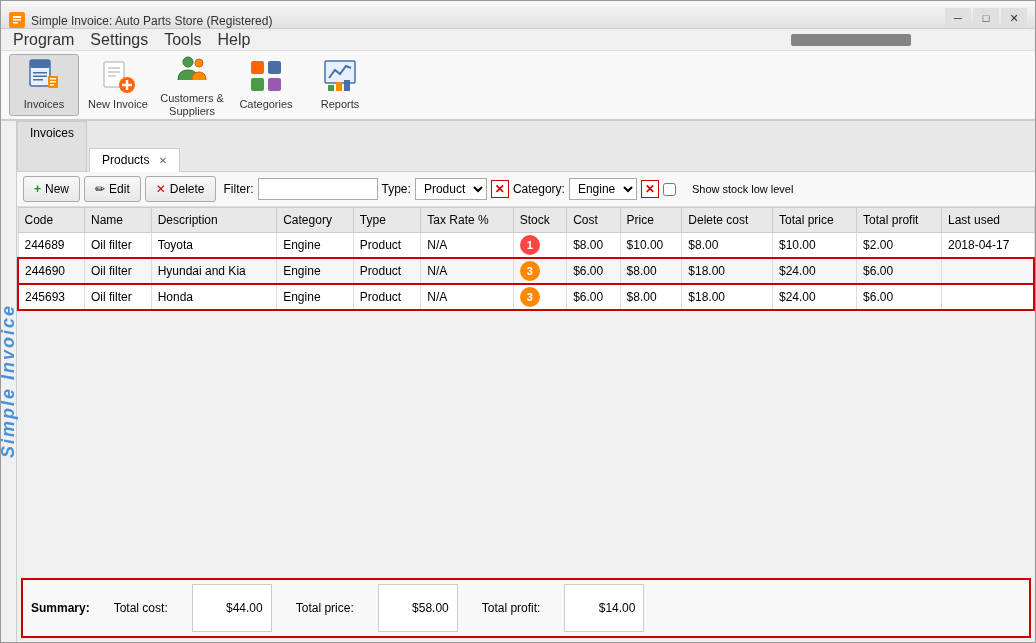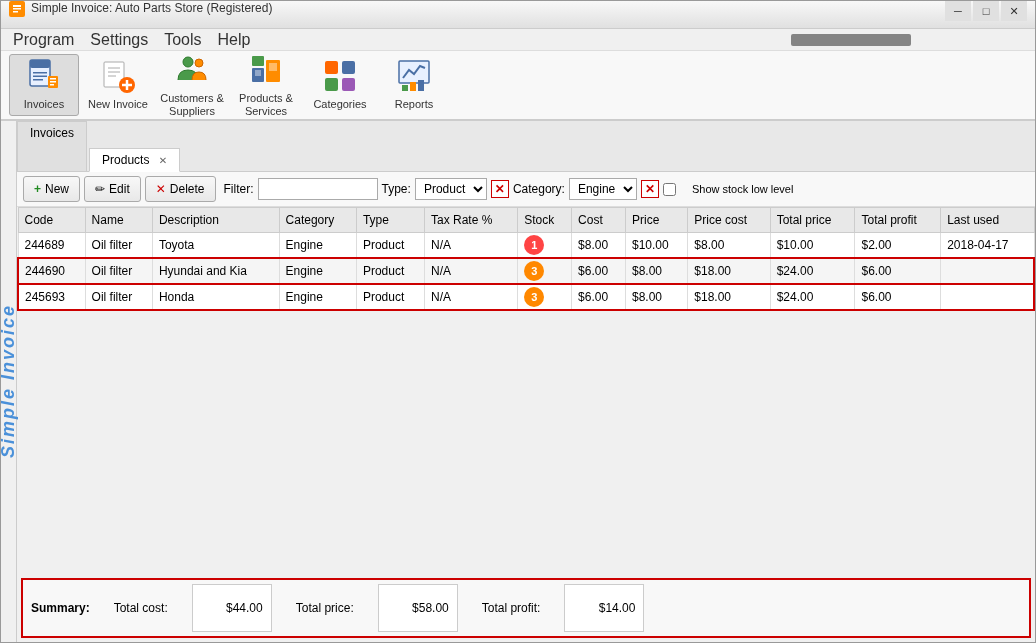--- a/index.html
+++ b/index.html
@@ -16,21 +16,21 @@
       height: 643px;
       background: #f0f0f0;
       border: 1px solid #999;
       display: flex;
       flex-direction: column;
     }
     .title-bar {
       background: linear-gradient(180deg, #f8f8f8, #e0e0e0);
       height: 28px;
       display: flex;
-      align-items: flex-start;
+      align-items: flex-end;
       padding: 0 8px;
       border-bottom: 1px solid #ccc;
       flex-shrink: 0;
     }
     .title-bar-icon {
       width: 16px;
       height: 16px;
       margin-right: 6px;
       background: #ff8c00;
       border-radius: 2px;
@@ -366,32 +366,20 @@
         <svg width="36" height="36" viewBox="0 0 36 36">
           <circle cx="14" cy="10" r="5" fill="#4a9a4a" stroke="#2d7a2d" stroke-width="1"></circle>
           <path d="M4 28 Q4 18 14 18 Q24 18 24 28" fill="#4a9a4a" stroke="#2d7a2d" stroke-width="1"></path>
           <circle cx="25" cy="11" r="4" fill="#ff8c00" stroke="#cc6600" stroke-width="1"></circle>
           <path d="M18 28 Q18 20 25 20 Q32 20 32 28" fill="#ff8c00" stroke="#cc6600" stroke-width="1"></path>
         </svg>
       </div>
       <span class="toolbar-label">Customers &amp; Suppliers</span>
     </button>
 
-    <button class="toolbar-btn">
-      <div class="toolbar-icon">
-        <svg width="36" height="36" viewBox="0 0 36 36">
-          <rect x="4" y="16" width="12" height="14" fill="#4a6fa5" rx="1"></rect>
-          <rect x="18" y="8" width="14" height="22" fill="#ff8c00" rx="1"></rect>
-          <rect x="4" y="4" width="12" height="10" fill="#4a9a4a" rx="1"></rect>
-          <rect x="7" y="18" width="6" height="6" fill="white" opacity="0.4"></rect>
-          <rect x="21" y="11" width="8" height="8" fill="white" opacity="0.4"></rect>
-        </svg>
-      </div>
-      <span class="toolbar-label">Products &amp; Services</span>
-    </button>
 
     <button class="toolbar-btn">
       <div class="toolbar-icon">
         <svg width="36" height="36" viewBox="0 0 36 36">
           <rect x="3" y="3" width="13" height="13" fill="#ff6600" rx="2"></rect>
           <rect x="20" y="3" width="13" height="13" fill="#4a6fa5" rx="2"></rect>
           <rect x="3" y="20" width="13" height="13" fill="#4a9a4a" rx="2"></rect>
           <rect x="20" y="20" width="13" height="13" fill="#9b59b6" rx="2"></rect>
         </svg>
       </div>
@@ -474,21 +462,21 @@
             <tr>
               <th>Code</th>
               <th>Name</th>
               <th>Description</th>
               <th>Category</th>
               <th>Type</th>
               <th>Tax Rate %</th>
               <th>Stock</th>
               <th>Cost</th>
               <th>Price</th>
-              <th>Price cost</th>
+              <th>Delete cost</th>
               <th>Total price</th>
               <th>Total profit</th>
               <th>Last used</th>
             </tr>
           </thead>
           <tbody id="products-tbody">
           <tr>
     <td>244689</td>
     <td>Oil filter</td>
     <td>Toyota</td>

